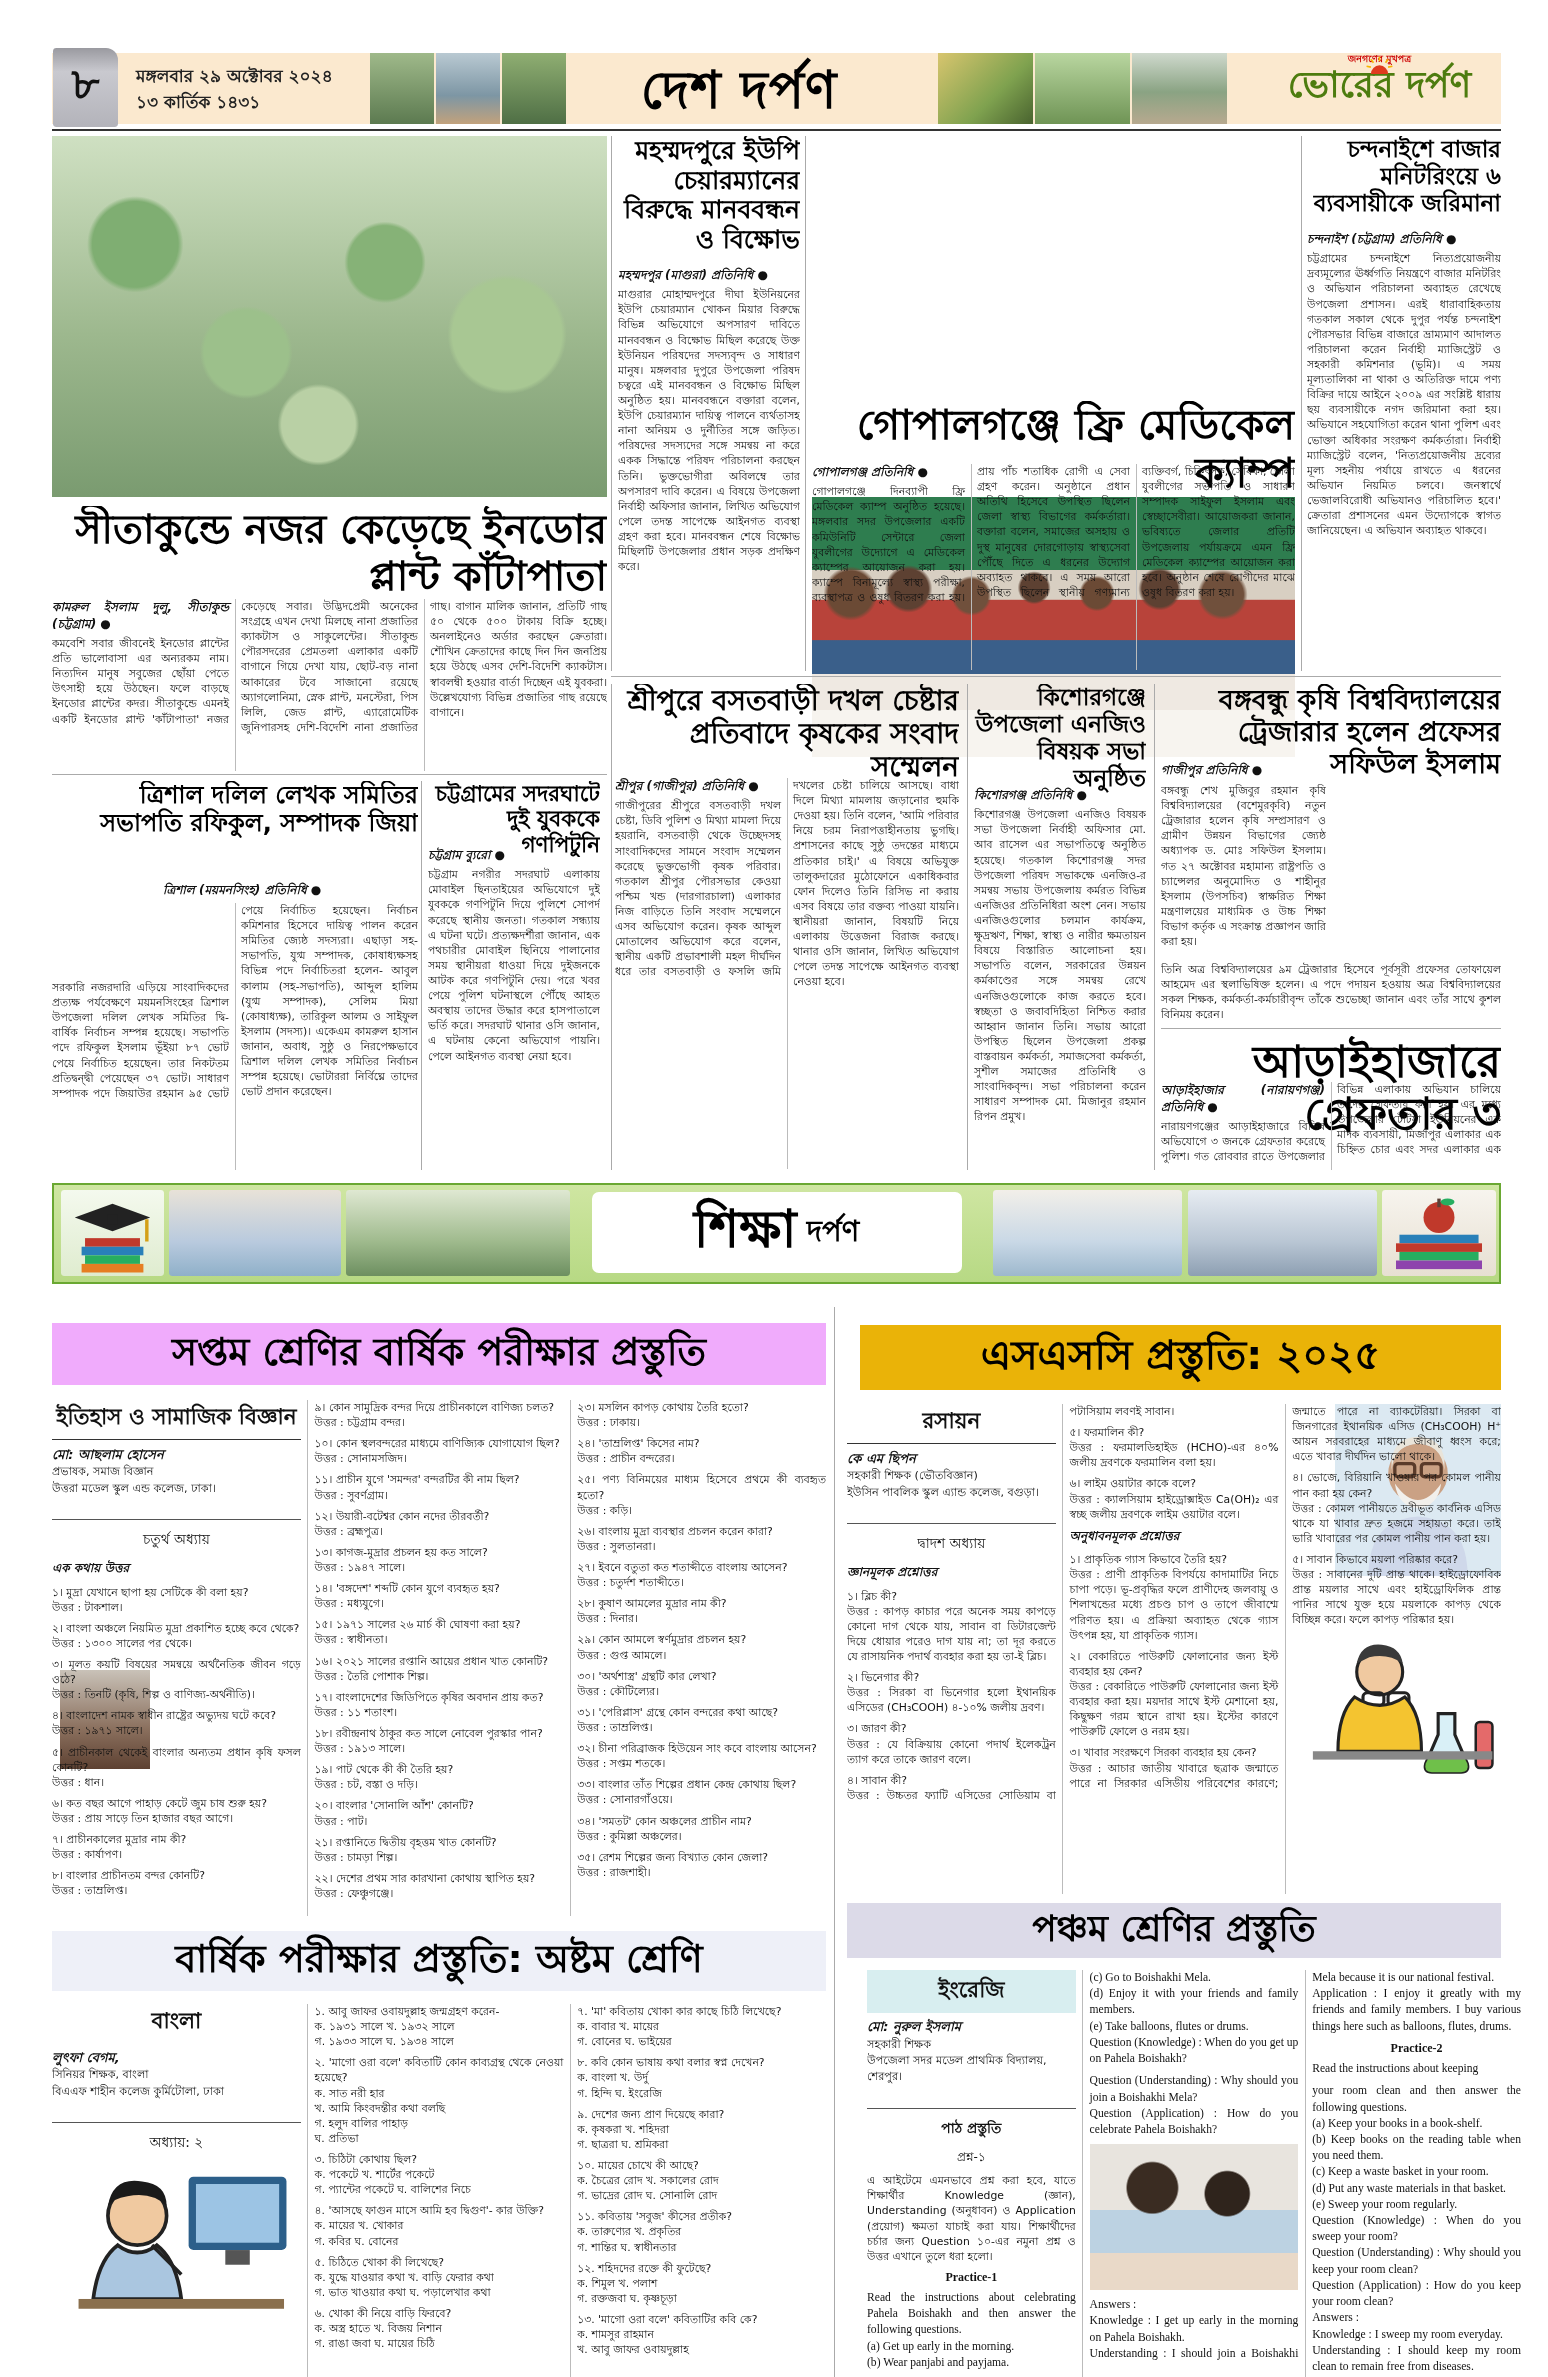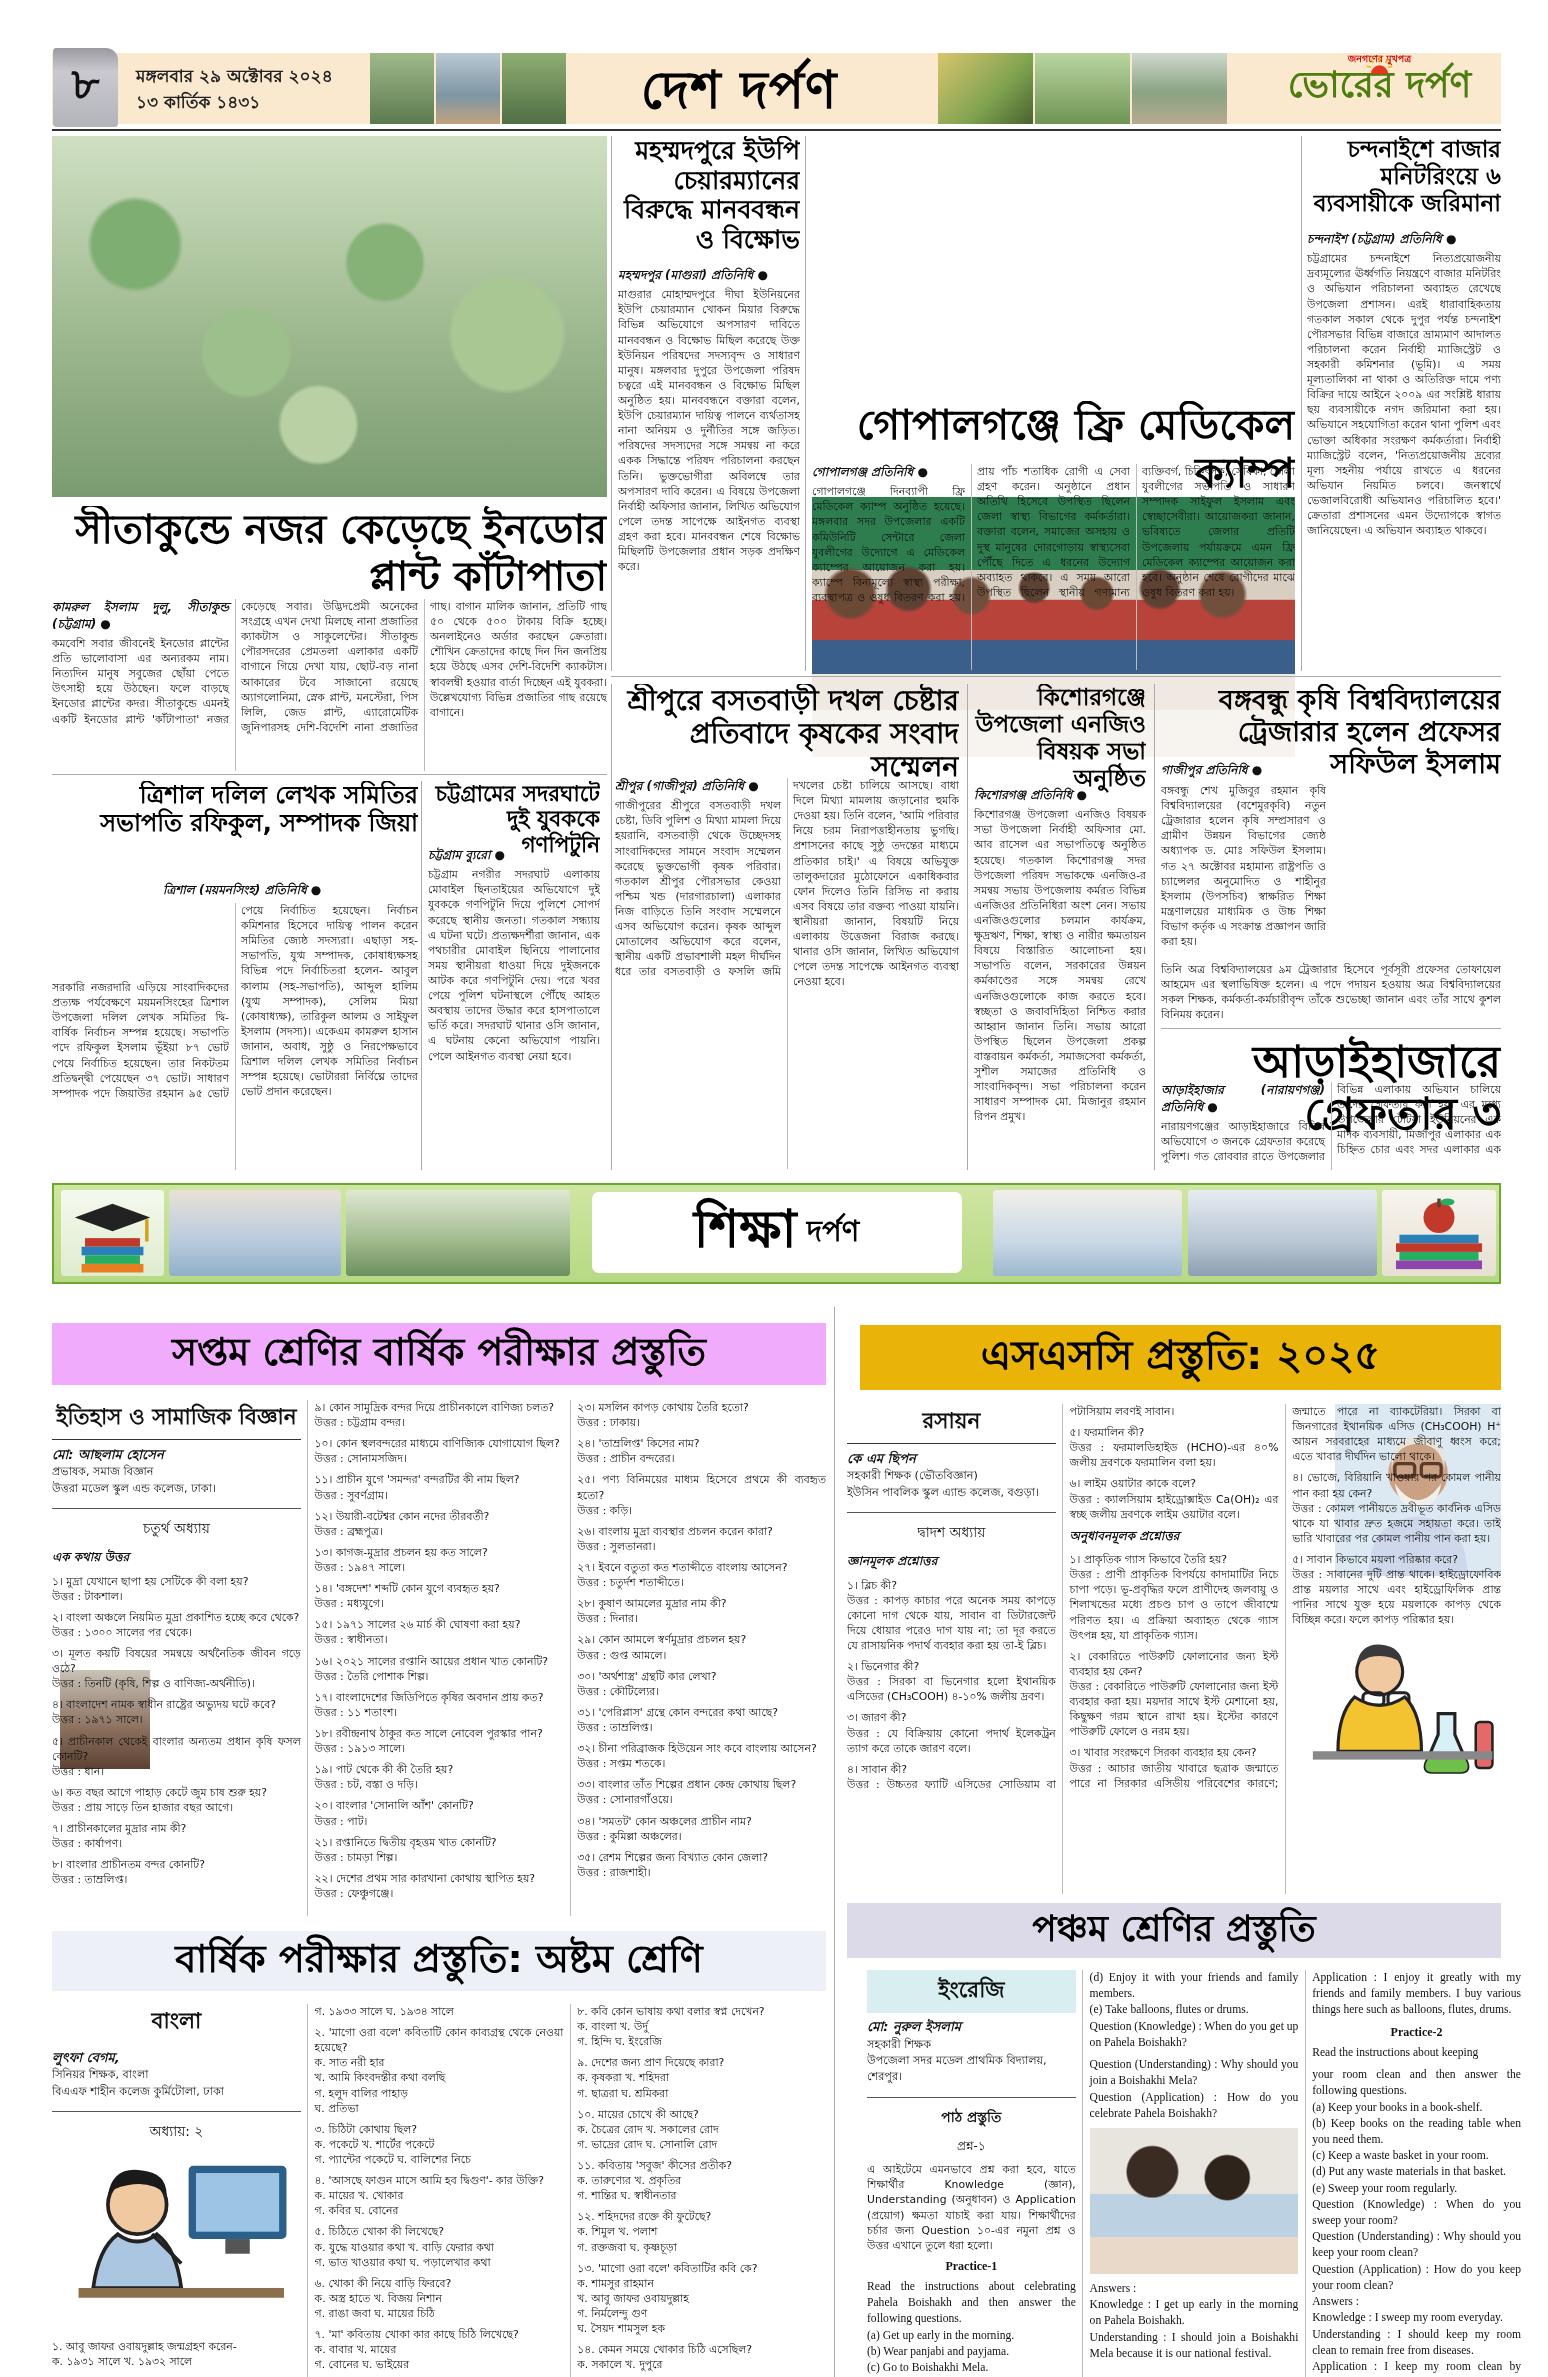--- a/index.html
+++ b/index.html
@@ -65,21 +65,21 @@
   .edu-banner{position:absolute;left:52px;top:1183px;width:1449px;height:101px;
     background:linear-gradient(180deg,#cfe6a2,#b7d984);border:2.6px solid #6aa832;box-sizing:border-box;}
   .edu-banner .panel{position:absolute;left:50%;top:6.9px;transform:translateX(-50%);
     width:370px;height:81px;background:#fff;border-radius:6.9px;display:flex;align-items:center;justify-content:center;gap:10.3px;}
   .edu-banner .t1{font-size:52px;font-weight:800;color:#000;}
   .edu-banner .t2{font-size:29px;font-weight:800;color:#000;}
   .edu-banner .img{position:absolute;top:5.2px;height:86px;border-radius:3.4px;overflow:hidden;}
   .sec-title{position:absolute;display:flex;align-items:center;justify-content:center;
     font-weight:800;color:#000;text-align:center;}
   .subject-head{font-size:21.5px;font-weight:800;text-align:center;border-bottom:1.7px solid #333;padding-bottom:3.4px;margin-bottom:5.2px;}
-  .contrib{font-size:11.2px;line-height:1.45;border-bottom:1.7px solid #555;padding-bottom:11px;margin-bottom:8.6px;}
+  .contrib{font-size:11.2px;line-height:1.45;border-bottom:1.7px solid #555;padding-bottom:22px;margin-bottom:8.6px;}
   .contrib .nm{font-weight:bold;font-style:italic;font-size:13px;}
   .chapter{font-size:13.8px;text-align:center;margin:6.9px 0;}
   .subhead{font-size:12px;font-weight:bold;font-style:italic;margin:5.2px 0;}
   .qa-item{font-size:10.8px;line-height:1.4;margin-bottom:6px;white-space:pre-line;text-align:justify;}
   .edu-cols{column-count:3;column-gap:13.8px;column-rule:0.9px solid #bbb;}
   .latin{font-family:"Liberation Serif",serif;}
   .center{text-align:center;}
   .prelabel{font-size:12px;font-weight:bold;margin:5.2px 0;}
 </style>
 </head>

